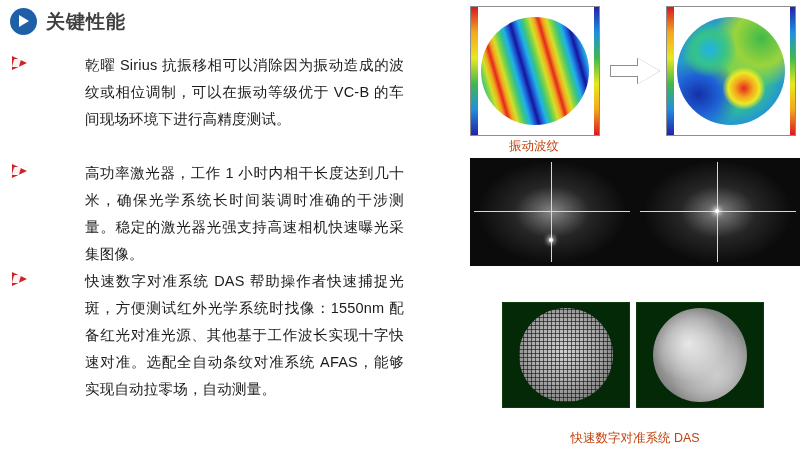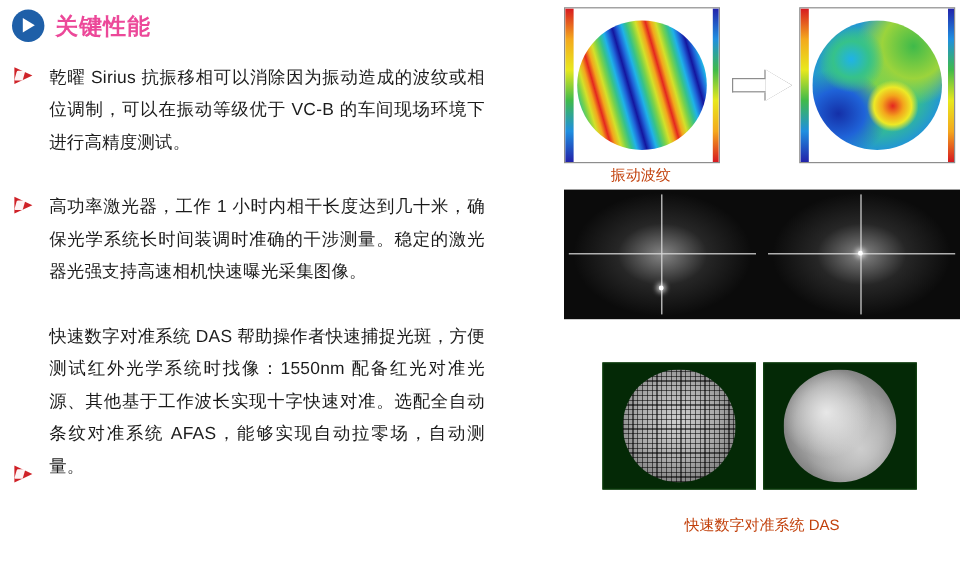--- a/index.html
+++ b/index.html
@@ -51,34 +51,34 @@
     top: 7px;
     width: 0;
     height: 0;
     border-left: 10px solid #ffffff;
     border-top: 6.5px solid transparent;
     border-bottom: 6.5px solid transparent;
   }
   .header-title {
     font-size: 19px;
     font-weight: bold;
-    color: #ec4899;
+    color: #404040;
     letter-spacing: 1px;
   }
 
   .bullet-block {
     position: absolute;
     left: 12px;
     width: 392px;
     display: flex;
     gap: 8px;
   }
   .bullet-block.b1 { top: 52px; }
   .bullet-block.b2 { top: 160px; }
-  .bullet-block.b3 { top: 268px; align-items: flex-end; }
+  .bullet-block.b3 { top: 268px; }
 
   .bullet-mark {
     flex: none;
     width: 21px;
     height: 16px;
     margin-top: 3px;
     position: relative;
   }
   .bullet-mark::before {
     content: "";
@@ -102,20 +102,21 @@
     transform: skewX(-16deg);
     border-radius: 1px 0 0 1px;
     opacity: 0.95;
   }
   .bullet-text {
     font-size: 14.5px;
     line-height: 27px;
     color: #1b1b1b;
     text-align: justify;
     letter-spacing: 0.2px;
+    margin-left: 44px;
   }
 
   
   .right-col {
     position: absolute;
     left: 462px;
     top: 0;
     width: 344px;
     height: 470px;
   }

